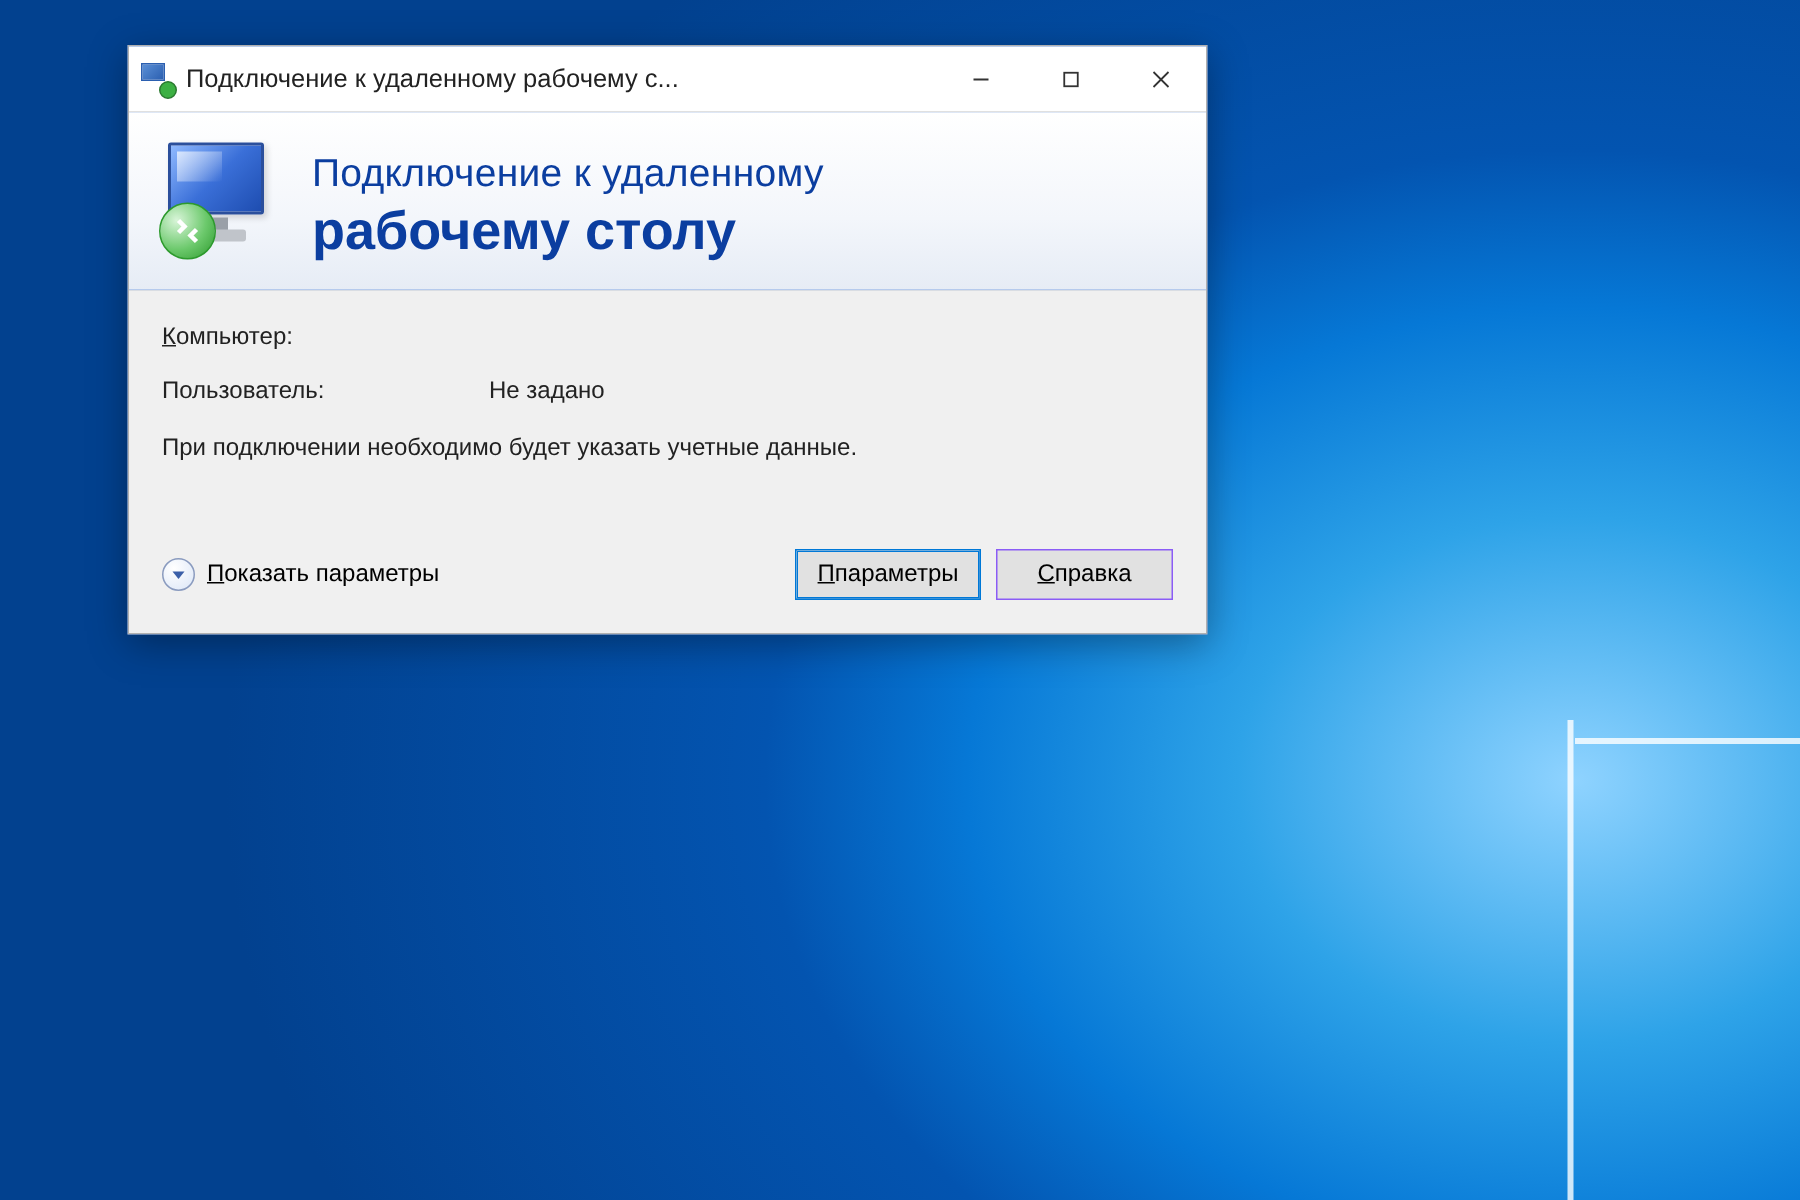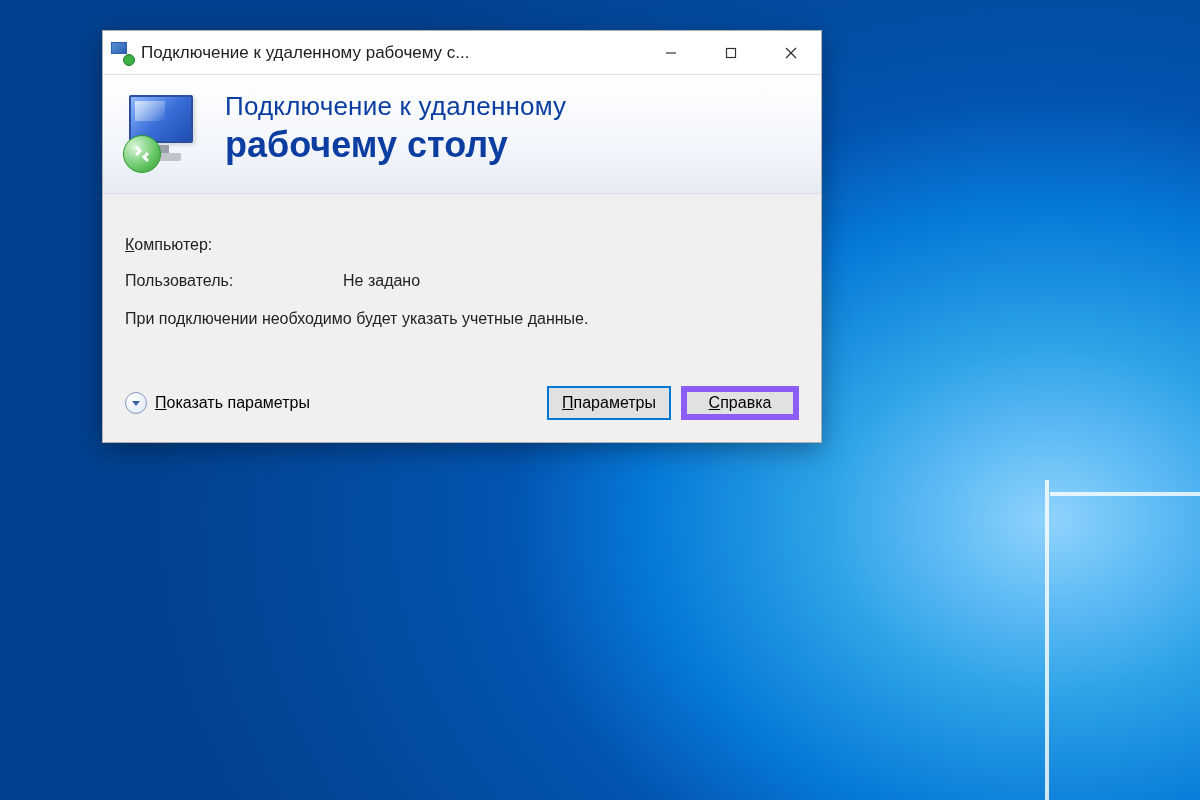--- a/index.html
+++ b/index.html
@@ -10,21 +10,21 @@
   }
   
   .beam {
     position: absolute; background: rgba(255,255,255,0.8); pointer-events: none;
   }
   .beam.h { height: 4px; width: 150px; right: 0; top: 492px; }
   .beam.v { width: 4px; height: 320px; left: 1045px; bottom: 0; }
 
   .window {
     position: absolute;
-    left: 102px; top: 30px;
+    left: 85px; top: 30px;
     width: 720px;
     background: #3b82f6;
     border: 1px solid #b0b0b0;
     box-shadow: 0 6px 24px rgba(0,0,0,0.35);
   }
 
   
   .titlebar {
     height: 44px;
     background: #ffffff;
@@ -51,21 +51,21 @@
   .titlebar .controls .ctl {
     width: 60px; height: 44px; display:flex; align-items:center; justify-content:center;
     font-size: 16px; color:#333; cursor:pointer;
   }
   .ctl svg { stroke:#333; stroke-width:1.2; fill:none; }
 
   
   .banner {
     background: linear-gradient(to bottom, #ffffff 0%, #f3f6fb 60%, #e6ecf5 100%);
     padding: 16px 20px 18px 20px;
-    display:flex; align-items:flex-start;
+    display:flex; align-items:flex-end;
     border-bottom: 1px solid #d9dde3;
   }
   .banner-icon {
     width: 84px; height: 84px; position: relative; margin-right: 18px; flex-shrink:0;
   }
   .banner-icon .screen {
     position:absolute; left:6px; top:4px; width:64px; height:48px;
     background: linear-gradient(135deg, #8fb9ff 0%, #3a6fd8 50%, #1e4db0 100%);
     border: 2px solid #2b4f9c; border-radius:2px;
     box-shadow: 2px 2px 4px rgba(0,0,0,0.15);
@@ -91,21 +91,21 @@
   .banner-text .line1 { font-size:26px; font-weight:400; letter-spacing:0.2px; }
   .banner-text .line2 { font-size:36px; font-weight:700; margin-top:2px; }
 
   
   .body {
     padding: 22px 22px 10px 22px;
     background:#f0f0f0;
     font-size:16px; color:#222;
   }
   .row { display:flex; align-items:center; margin-bottom:18px; }
-  .row .label { width: 130px; margin-top: 20px; }
+  .row .label { width: 130px; }
   .row .label .ul { text-decoration: underline; }
   .combo {
     flex:1; height:34px; border:1px solid #0078d7; background:#fff;
     display:flex; align-items:center; position:relative;
   }
   .combo input {
     flex:1; border:none; outline:none; height:100%; padding:0 8px;
     font-size:17px; font-family:inherit; background:transparent;
   }
   .combo .chev {
@@ -130,21 +130,21 @@
   .expand .circ {
     width:22px; height:22px; border:1px solid #8a9bbf; border-radius:50%;
     background: radial-gradient(circle at 35% 30%, #fff, #dbe6f7);
     display:flex; align-items:center; justify-content:center; margin-right:8px;
   }
   .expand .circ svg { fill:#3a5fa8; }
   .expand .etext .ul { text-decoration: underline; }
   .spacer { flex:1; }
   .btn {
     min-width: 118px; height:34px; padding:0 14px;
-    background:#e1e1e1; border:6px solid #8b5cf6;
+    background:#e1e1e1; border:1px solid #8b5cf6;
     font-size:16px; font-family:inherit; cursor:pointer;
     margin-left:10px;
   }
   .btn.default { border:1px solid #0078d7; box-shadow: inset 0 0 0 1px #0078d7; }
   .btn .ul { text-decoration: underline; }
 </style>
 </head>
 <body>
 
 <div class="beam h"></div>

